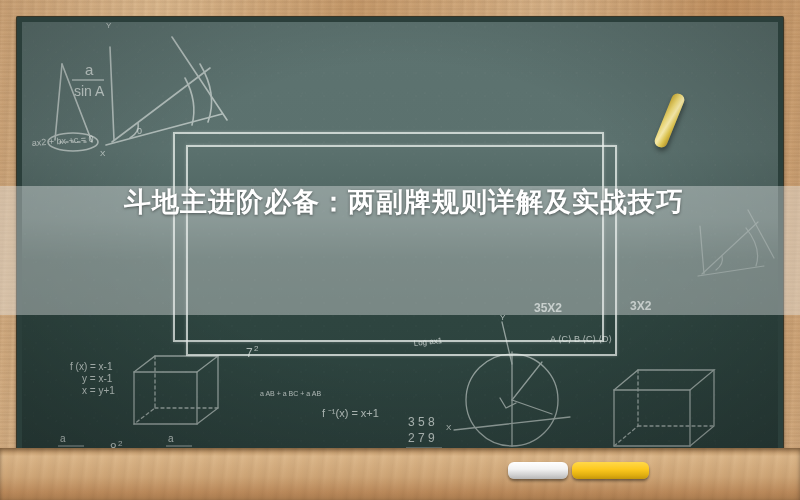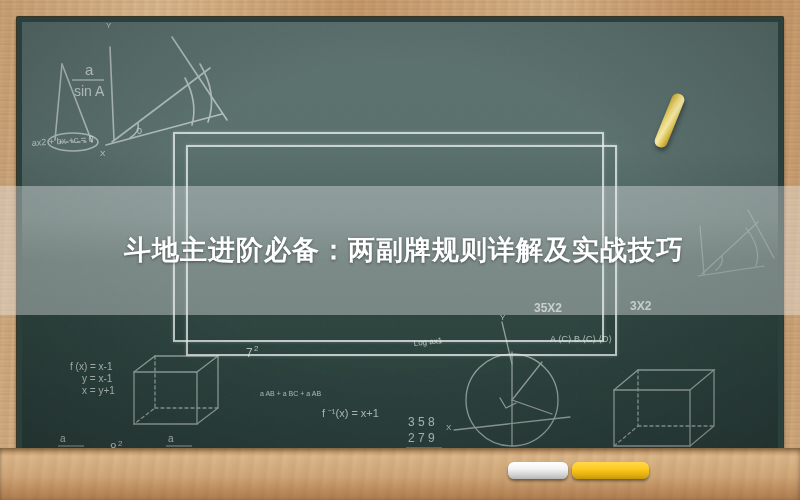--- a/index.html
+++ b/index.html
@@ -160,21 +160,21 @@
 
   
   .title-band {
     position: absolute;
     left: 0;
     right: 0;
     top: 186px;
     height: 129px;
     background: rgba(232,236,234,0.40);
     display: flex;
-    align-items: center;
+    align-items: flex-start;
     justify-content: center;
     padding-left: 8px;
   }
   .title-text {
     color: #ffffff;
     font-size: 27px;
     font-weight: 700;
     letter-spacing: 1px;
     line-height: 1.2;
     white-space: nowrap;

